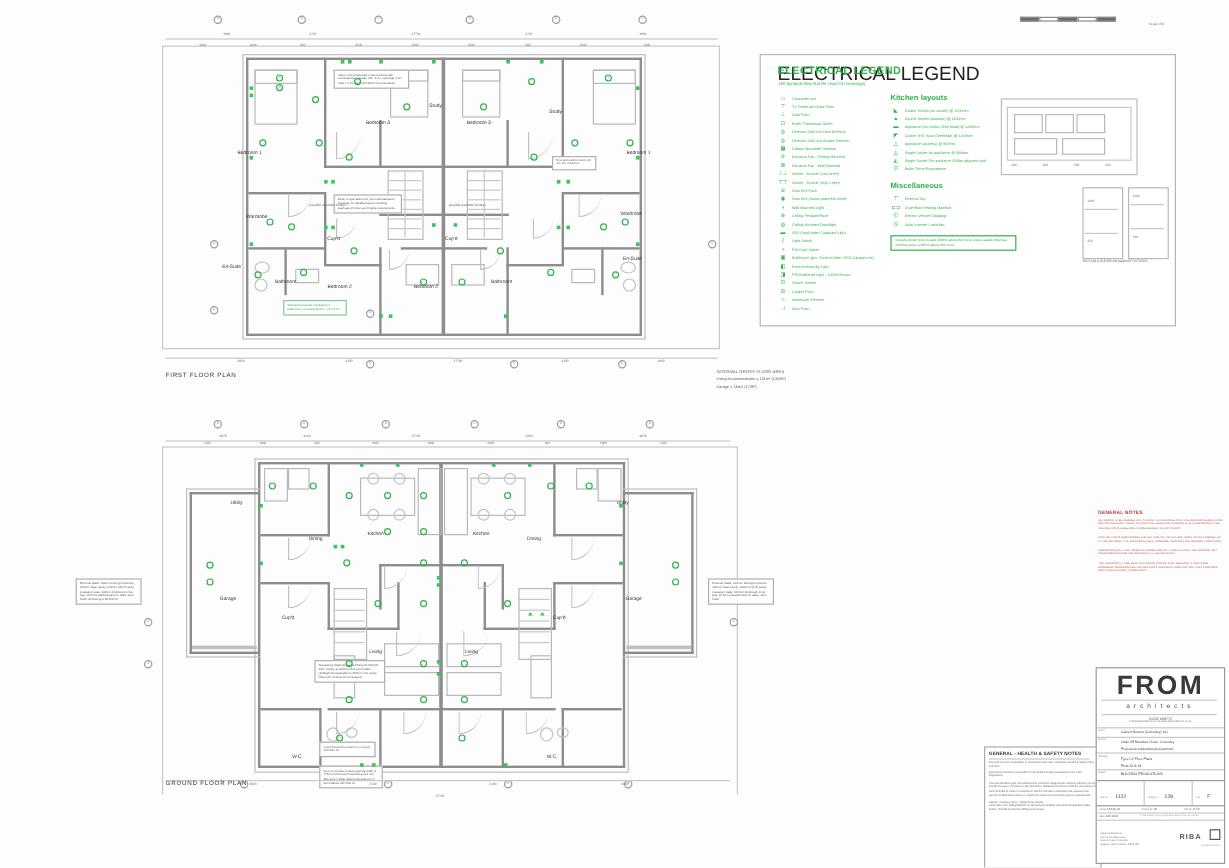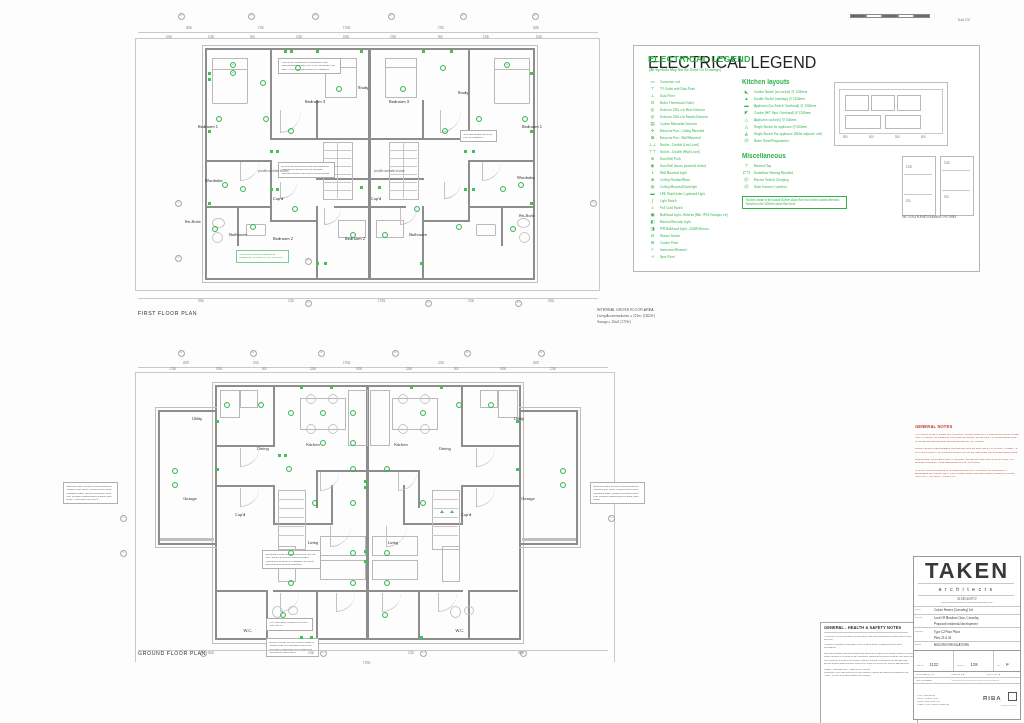--- a/index.html
+++ b/index.html
@@ -760,21 +760,21 @@
     <div style="height:3px;"></div>
     <div class="hsBody">This plan identifies high risk activities that cannot be designed out, together with the relevant control measures. Persons on site operations, familiarise themselves with the site safety and work methods of works in accordance with the Principal Contractors risk assessments, specific method statements are required for works not covered by generic assessments.</div>
     <div style="height:3px;"></div>
     <div class="hsBody">Hazard - Muscular injury - Lifting heavy objects</div>
     <div class="hsBody">Contractor: refer HSE guidelines on the Manual Handling Operations Regulations 1992.</div>
     <div class="hsBody">Action - Provide mechanical lifting as necessary.</div>
   </div>
 
   <div class="abs" id="titleBlock">
     <div style="padding:3px 4px 0;">
-      <div class="larkWord">TAKEN</div>
+      <div class="larkWord">FROM</div>
       <div class="hair" style="position:relative;width:96px;height:0.6px;margin:1px 0 2px;"></div>
       <div class="archWord">architects</div>
       <div class="hair" style="position:relative;width:96px;height:0.6px;margin:3px 0 2px;"></div>
       <div style="text-align:center;font-size:3px;color:#555;">01535 609772</div>
       <div style="text-align:center;font-size:2.3px;color:#777;">info@larkarchitects.co.uk   www.larkarchitects.co.uk</div>
     </div>
 
     <div style="margin-top:3px;">
       <div class="tbRow">
           <span class="tbKey">client</span>

